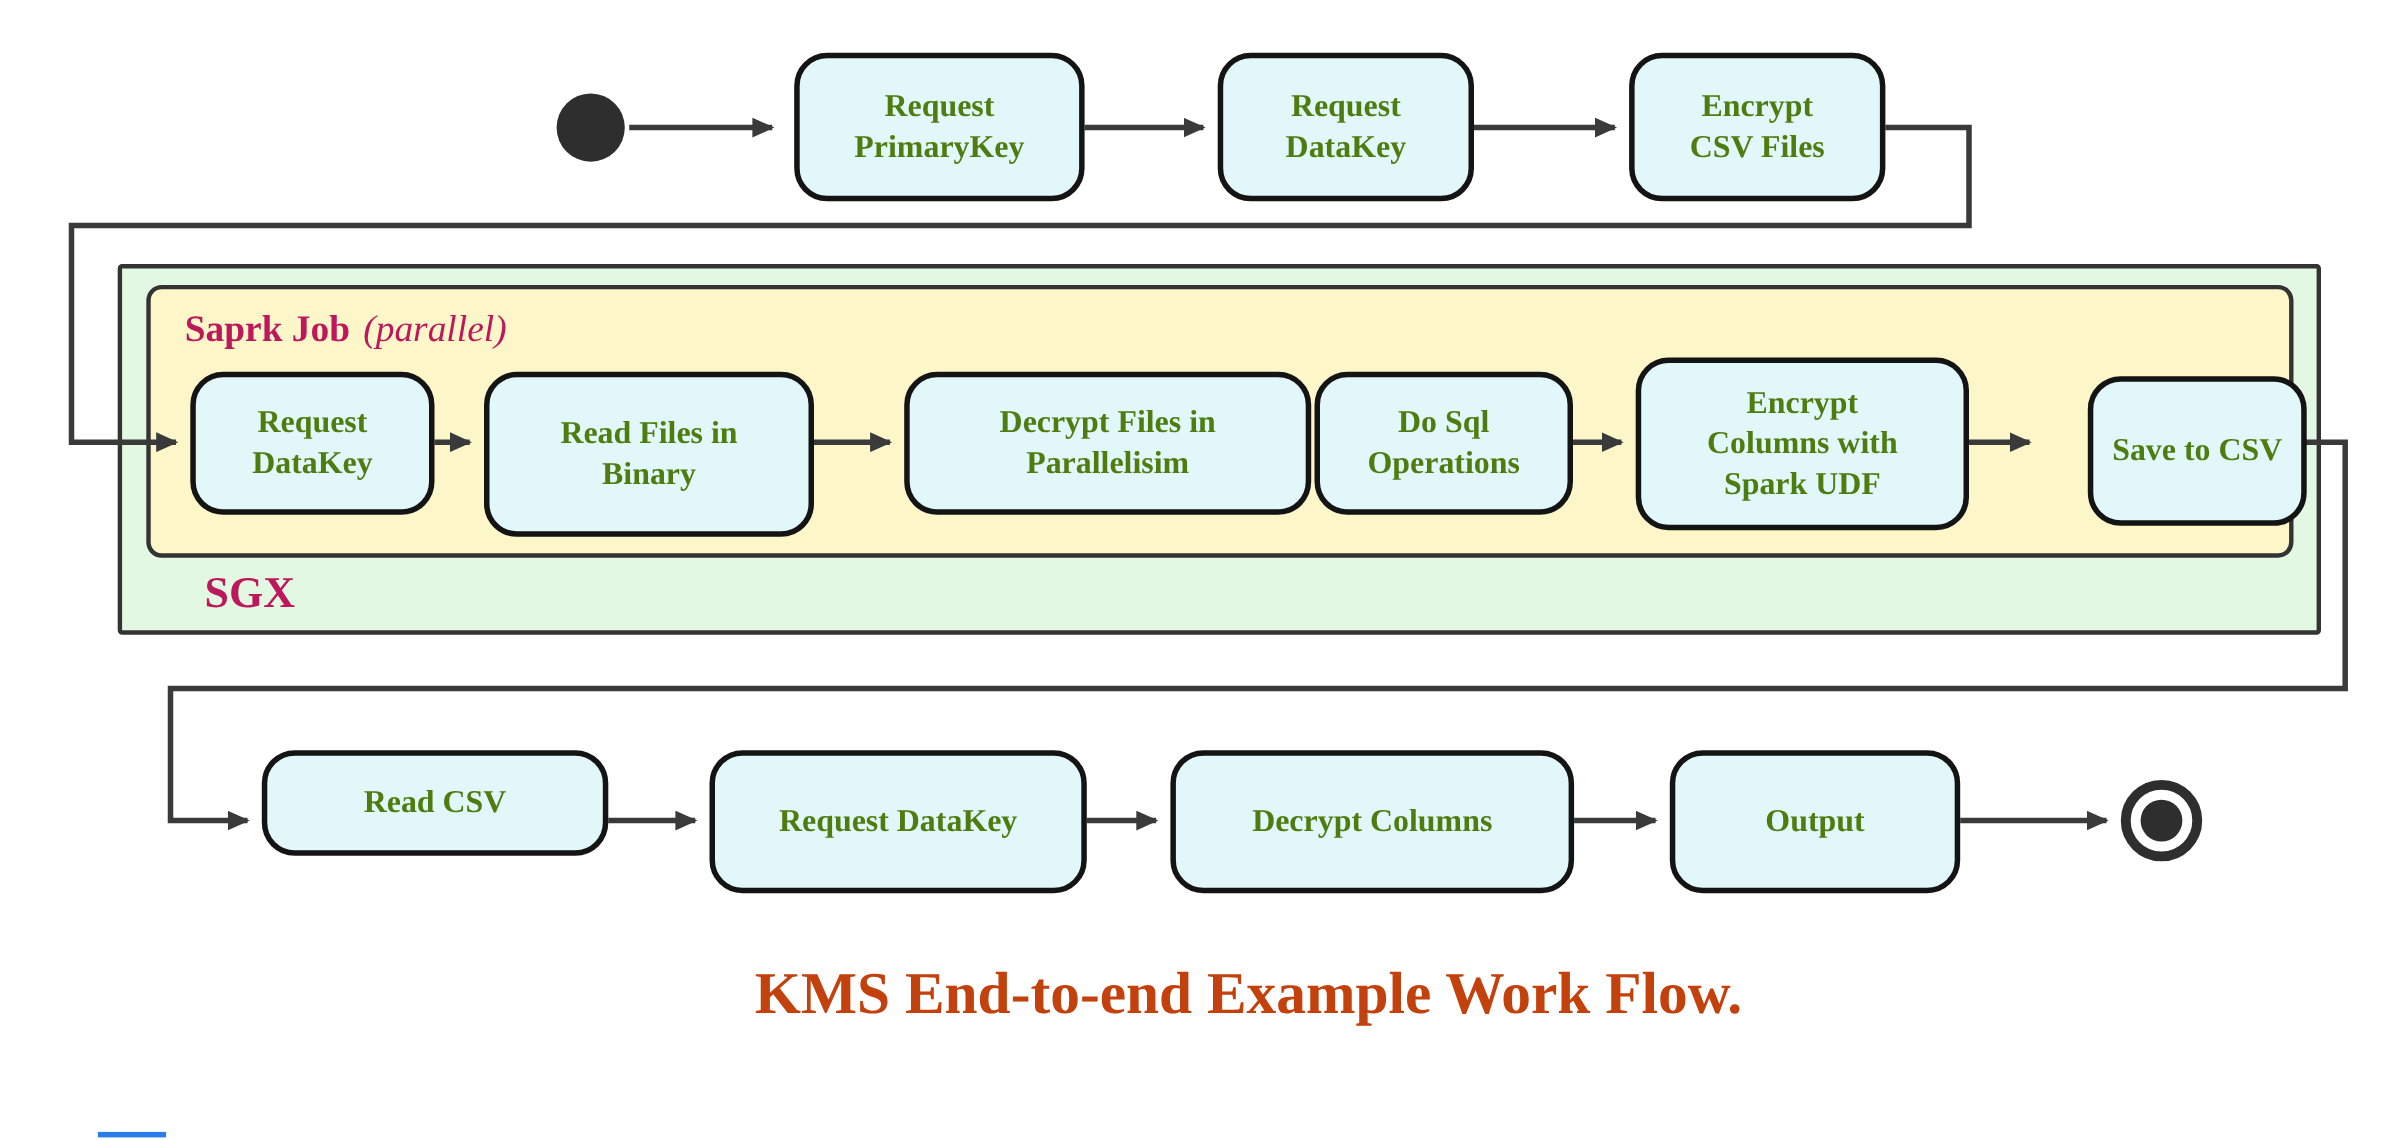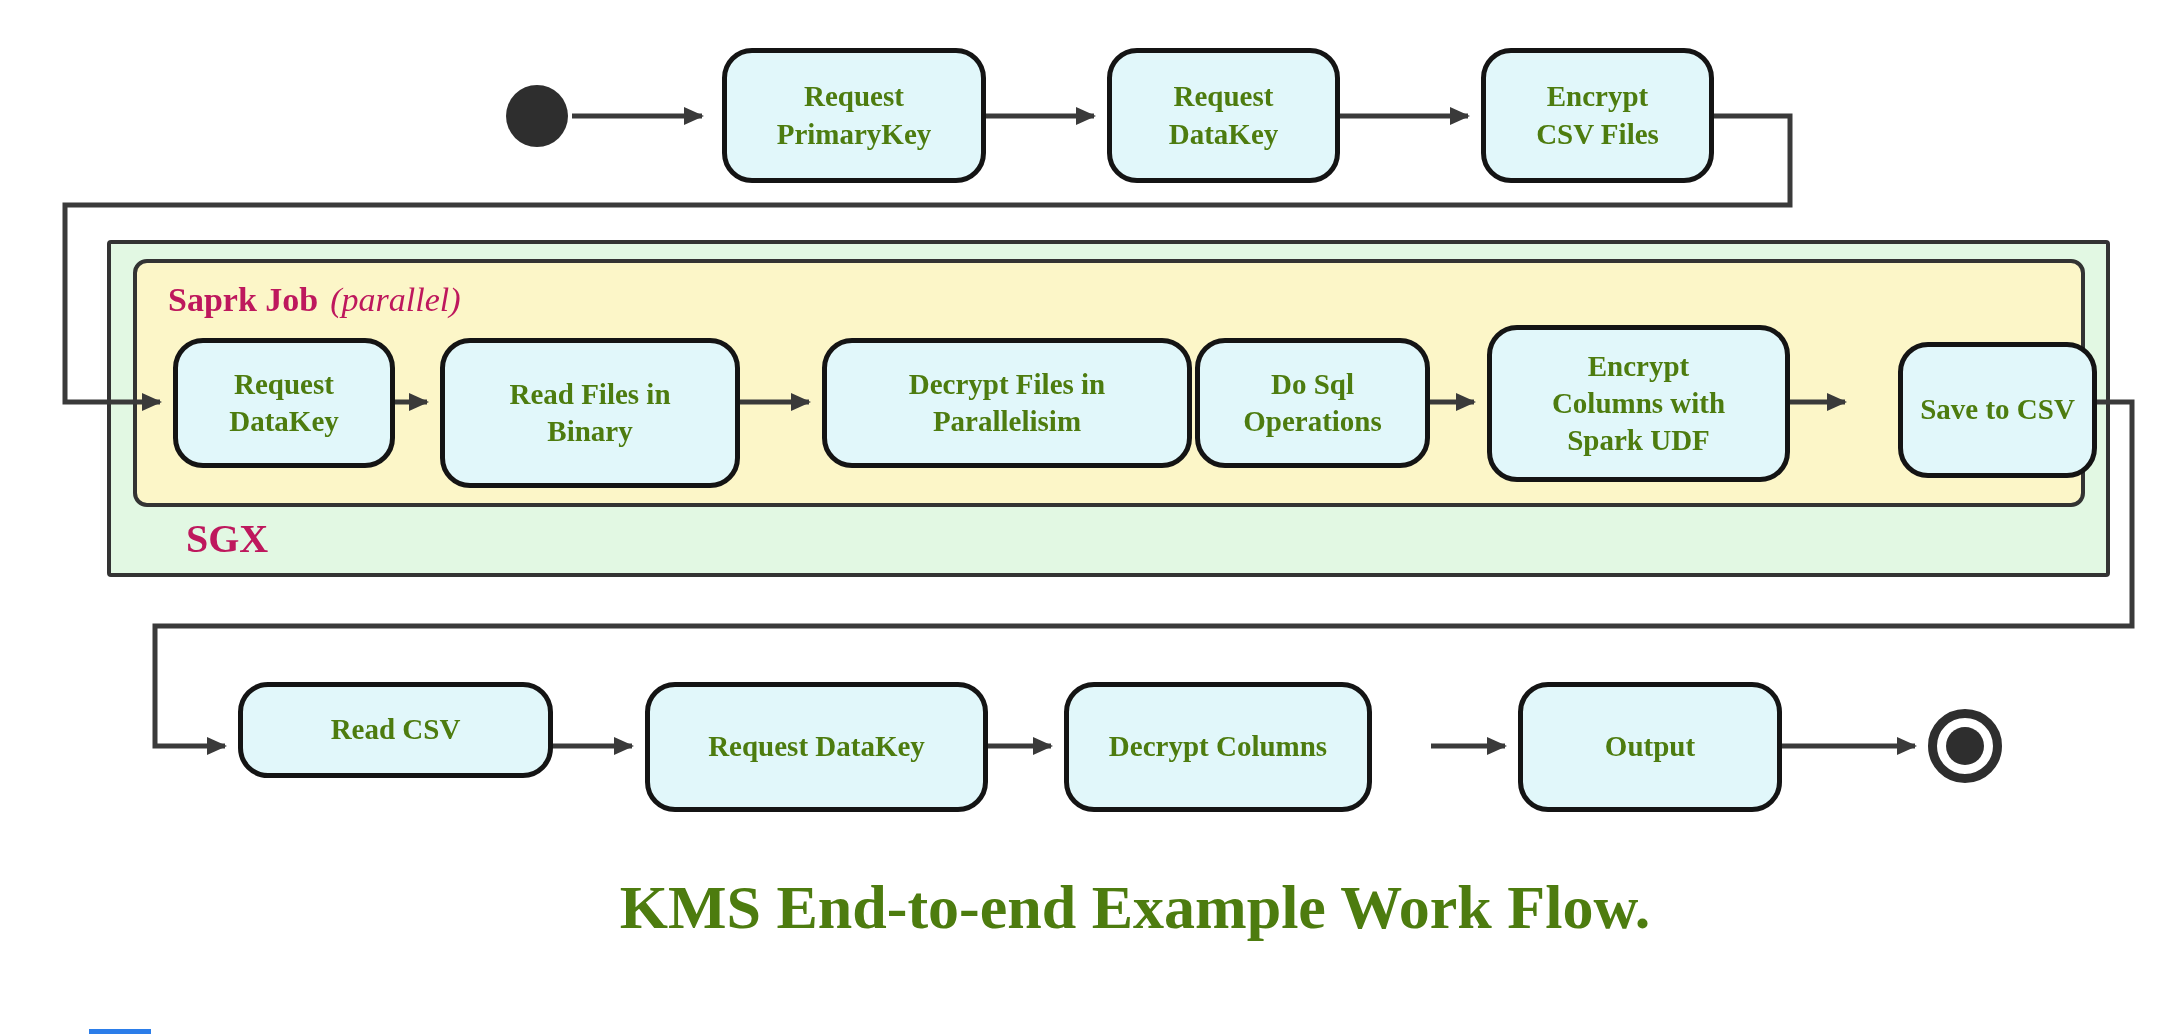--- a/index.html
+++ b/index.html
@@ -70,23 +70,23 @@
     background:#2e2e2e;
   }
   .edges{
     position:absolute;left:0;top:0;
     pointer-events:none;
   }
   .caption{
     position:absolute;
     left:535px;top:872px;width:1200px;
     text-align:center;
-    font-size:62px;
+    font-size:54px;
     font-weight:bold;
-    color:#4d7c0f;
+    color:#c2410c;
   }
   .blue-mark{
     position:absolute;
     left:89px;top:1029px;width:62px;height:5px;
     background:#2b7de9;
   }
 </style>
 </head>
 <body>
 
@@ -141,21 +141,21 @@
 Parallelisim</div>
   <div class="node" style="left:1195px;top:338px;width:235px;height:130px;">Do Sql
 Operations</div>
   <div class="node" style="left:1487px;top:325px;width:303px;height:157px;">Encrypt
 Columns with
 Spark UDF</div>
   <div class="node" style="left:1858px;top:342px;width:199px;height:136px;margin-left:40px;">Save to CSV</div>
 
   <div class="node" style="left:238px;top:682px;width:315px;height:96px;">Read CSV</div>
   <div class="node" style="left:645px;top:682px;width:343px;height:130px;">Request DataKey</div>
-  <div class="node" style="left:1064px;top:682px;width:308px;height:130px;">Decrypt Columns</div>
+  <div class="node" style="left:1064px;top:682px;width:367px;height:130px;">Decrypt Columns</div>
   <div class="node" style="left:1518px;top:682px;width:264px;height:130px;">Output</div>
 
   <div class="end-node" style="left:1928px;top:709px;">
     <div class="end-node-inner"></div>
   </div>
 
   <div class="caption">KMS End-to-end Example Work Flow.</div>
 
   <div class="blue-mark"></div>
 

